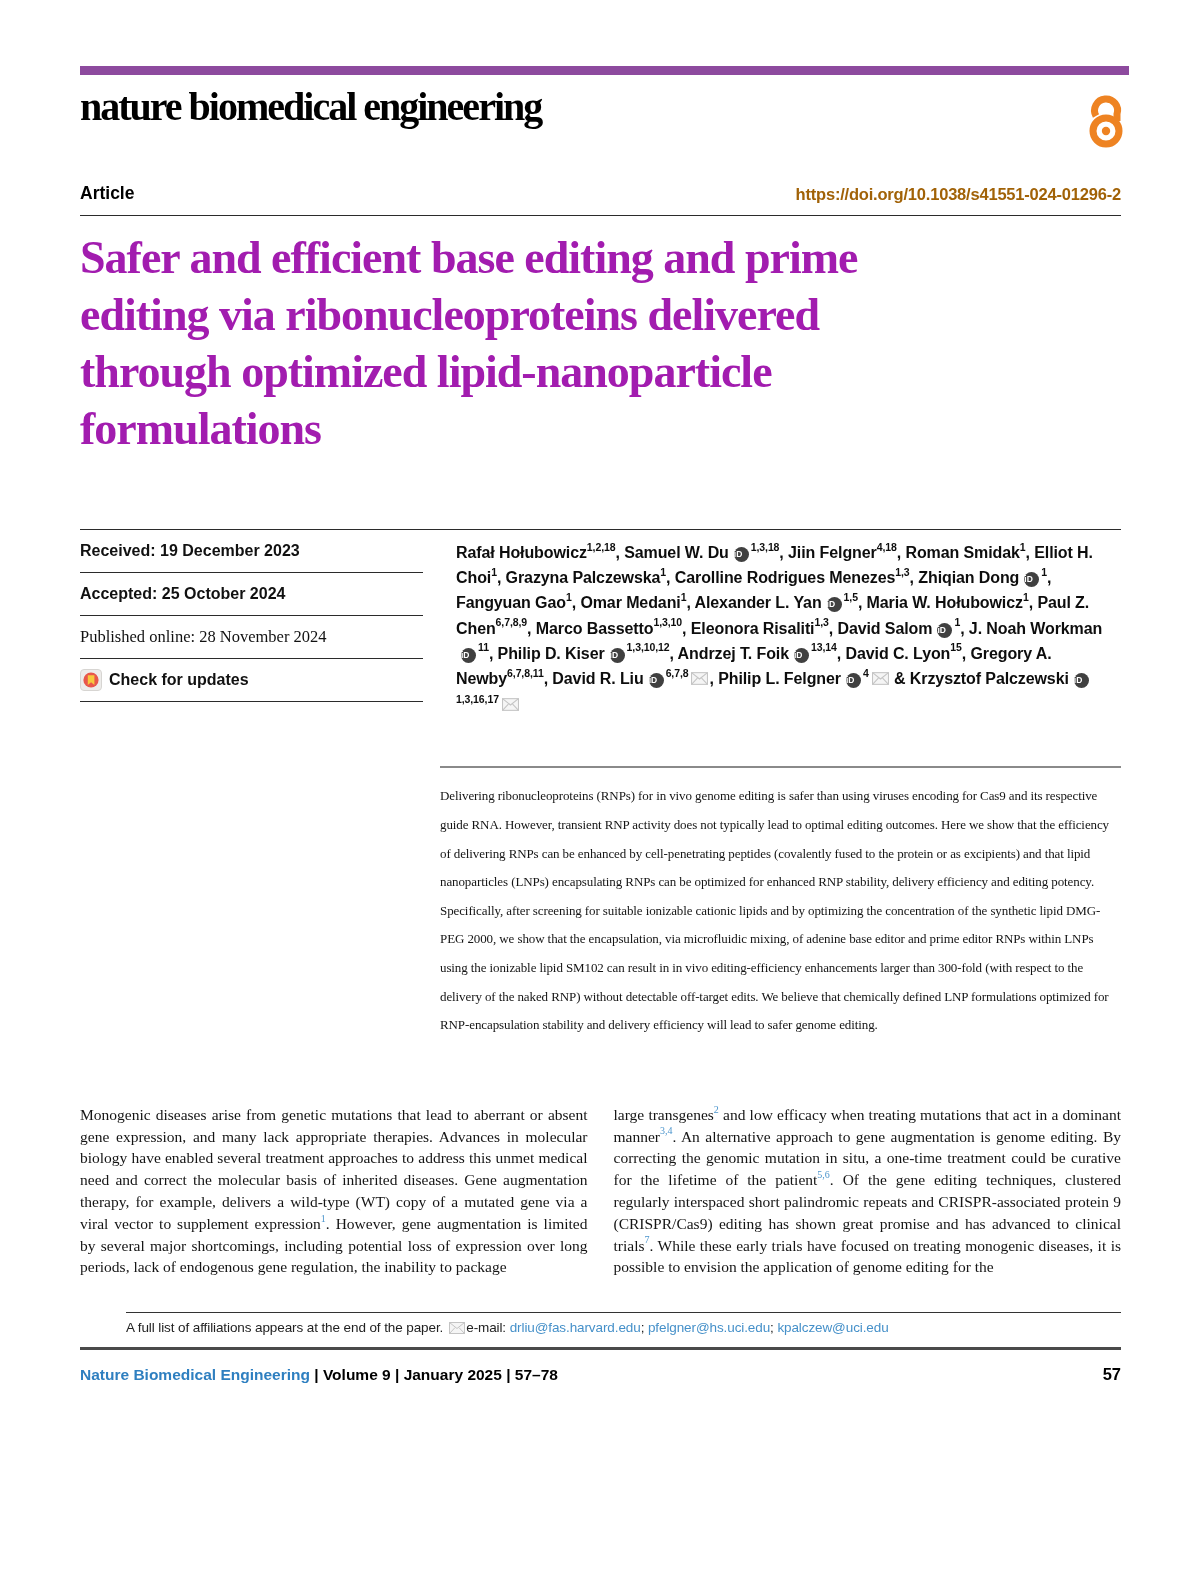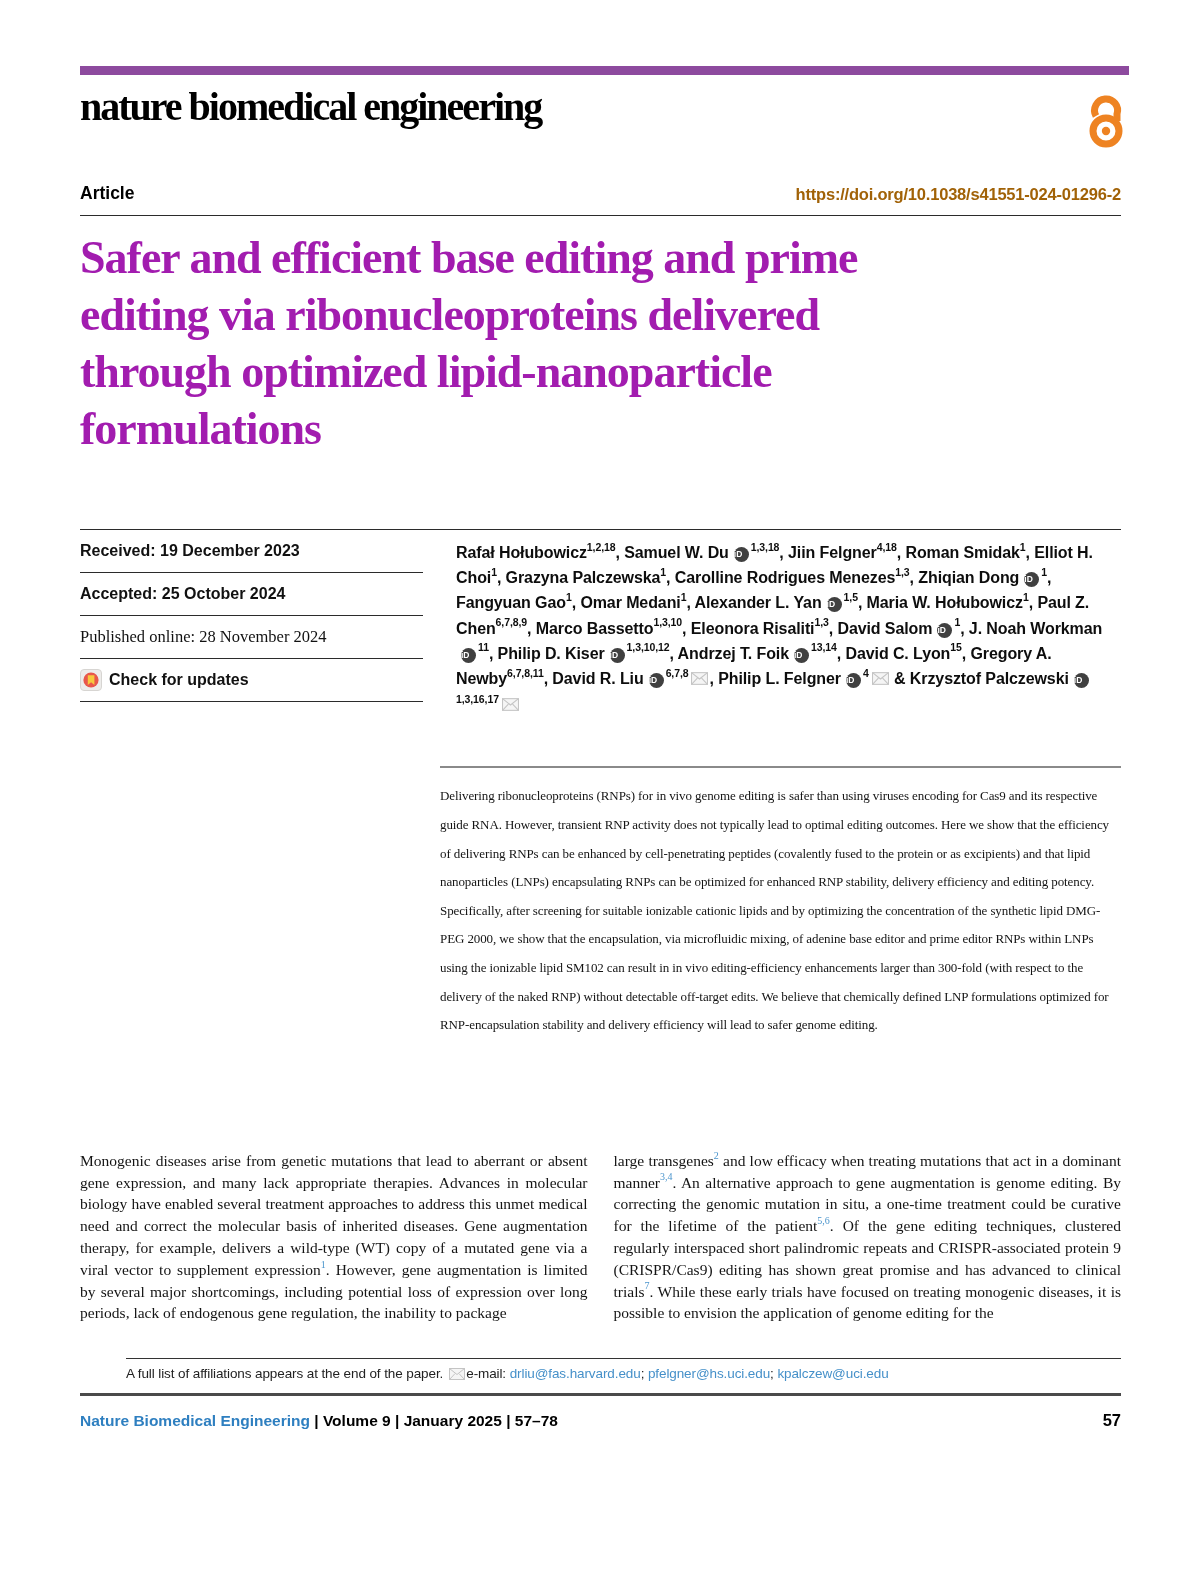--- a/index.html
+++ b/index.html
@@ -57,21 +57,21 @@
   .mail-svg{margin:0 1px 0 3px;vertical-align:-1px;}
 
   
   .abstract{
     margin-left:360px;margin-top:48px;border-top:2.5px solid #8a8a8a;
     padding-top:14px;font-family:"Liberation Serif",serif;font-size:13px;
     line-height:28.6px;color:#141414;letter-spacing:-0.1px;
   }
 
   
-  .body-cols{display:flex;gap:26px;margin-top:110px;}
+  .body-cols{display:flex;gap:26px;margin-top:64px;}
   .col{width:507.5px;flex:none;}
   .col p{
     margin:0;font-family:"Liberation Serif",serif;font-size:15.5px;line-height:21.8px;
     color:#141414;text-align:justify;
   }
   sup.ref{
     color:#4a94cc;font-size:10px;line-height:0;vertical-align:super;position:relative;top:-1px;
     cursor:pointer;
   }
 

